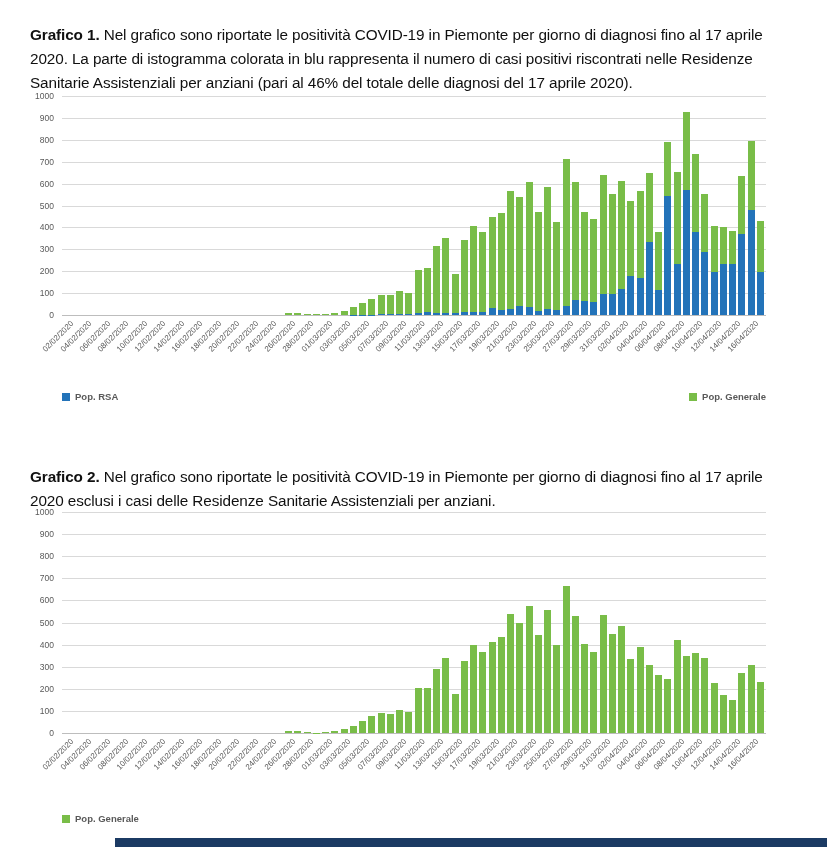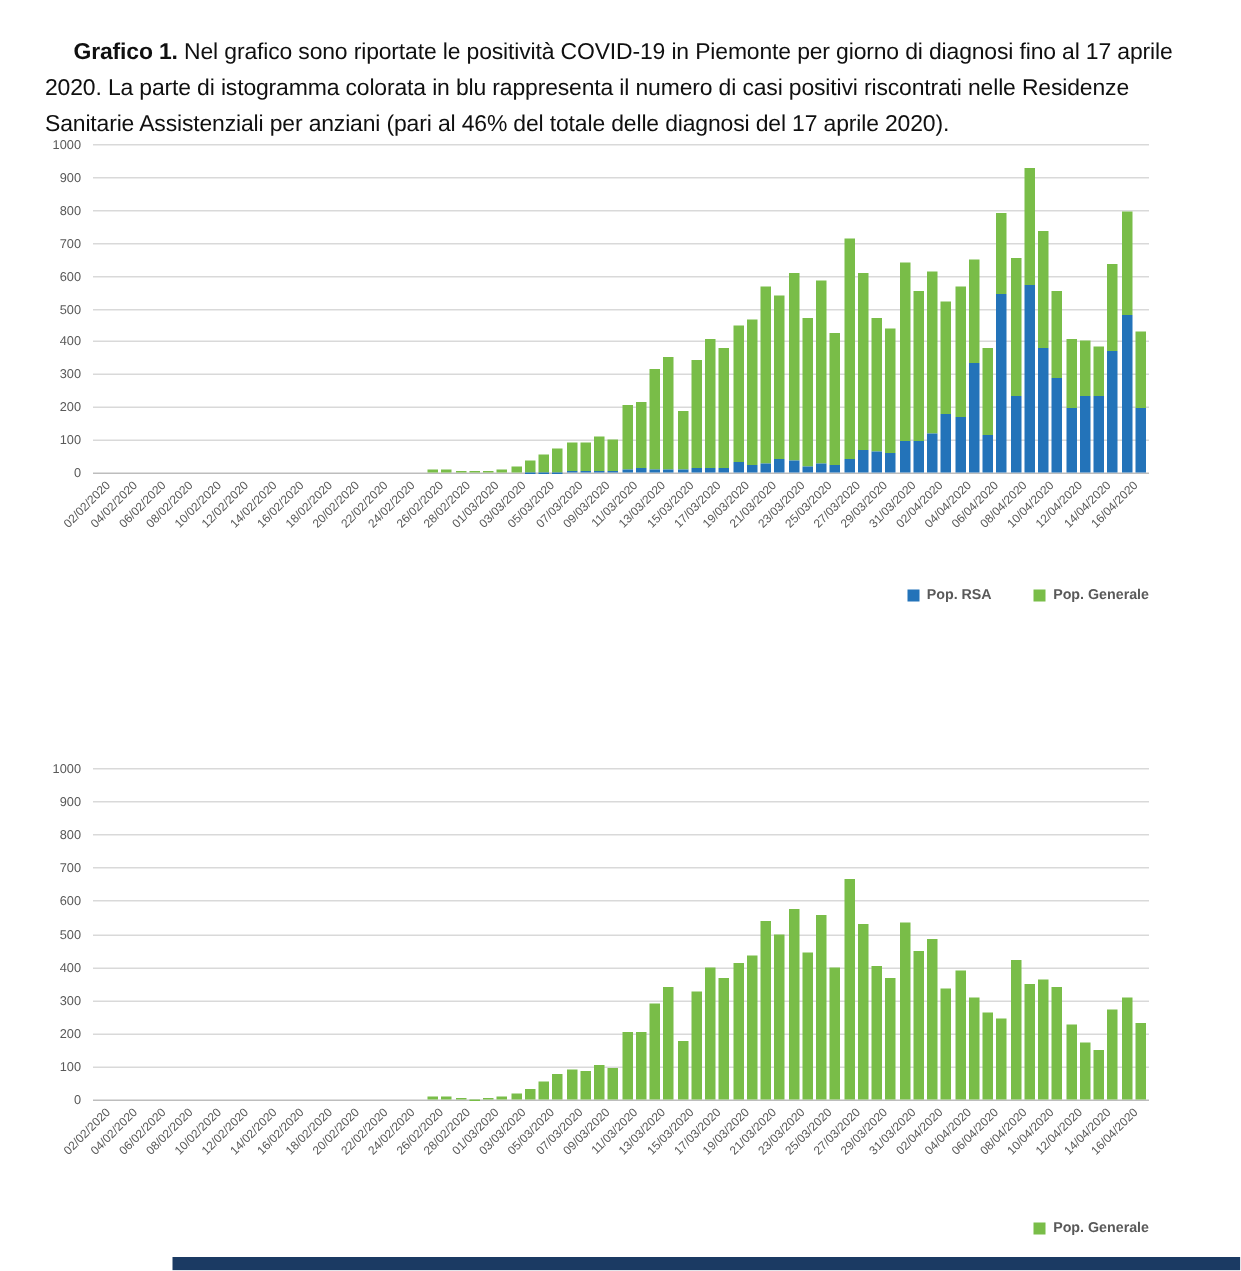--- a/index.html
+++ b/index.html
@@ -1,30 +1,30 @@
 <!DOCTYPE html>
 <html><head>
 <meta charset="utf-8">
 <style>
   html,body{margin:0;padding:0;background:#ffffff;}
   .page{position:relative;width:827px;height:847px;background:#fff;overflow:hidden;
         font-family:"Liberation Sans",sans-serif;}
   .caption{position:absolute;left:30px;width:770px;font-size:15.3px;line-height:24px;
            color:#101010;letter-spacing:-0.1px;}
-  .caption b{font-weight:bold;margin-left:19px;}
+  .caption b{font-weight:bold;}
   .plot{position:absolute;border-bottom:1px solid #bdbdbd;}
   .gridline{position:absolute;left:0;right:0;height:1px;background:#d9d9d9;}
   .bars{position:absolute;left:0;right:0;top:0;bottom:0;display:flex;align-items:flex-end;}
   .col{height:100%;display:flex;flex-direction:column;justify-content:flex-end;align-items:center;}
   .seg{width:76%;}
   .ylab{position:absolute;width:54px;text-align:right;font-size:8.5px;color:#595959;}
   .xlab{position:absolute;width:0;height:0;}
   .xlab span{position:absolute;right:-2px;top:0;transform:rotate(-45deg);
              transform-origin:100% 0;white-space:nowrap;font-size:8px;color:#595959;}
-  .legend{position:absolute;display:flex;justify-content:flex-end;gap:28px;}
+  .legend{position:absolute;display:flex;justify-content:space-between;gap:28px;}
   .legend-item{display:flex;align-items:center;gap:5px;font-size:9.5px;font-weight:bold;color:#595959;}
   .swatch{width:8px;height:8px;display:inline-block;}
   .watermark{position:absolute;left:2px;top:821px;font-size:20px;color:#1c1c1c;font-weight:normal;}
   .footer-bar{position:absolute;top:838px;height:9px;right:0;}
 </style>
 </head>
 <body>
 
 <div class="page">
 
@@ -400,20 +400,21 @@
           <span class="swatch" style="background: rgb(35, 115, 185);"></span>
           <span>Pop. RSA</span>
         </span>
         <span class="legend-item">
           <span class="swatch" style="background: rgb(121, 189, 72);"></span>
           <span>Pop. Generale</span>
         </span>
       </div>
     </div>
 
+  <p class="caption" style="top:450px;"><b>Grafico 2.</b><span> Nel grafico sono riportate le positività COVID-19 in Piemonte per giorno di diagnosi fino al 17 aprile 2020 esclusi i casi delle Residenze Sanitarie Assistenziali per anziani.</span></p>
 
   <div id="chart2">
       <div class="ylab" style="left: 0px; top: 728px;">0</div>
       <div class="ylab" style="left: 0px; top: 705.9px;">100</div>
       <div class="ylab" style="left: 0px; top: 683.8px;">200</div>
       <div class="ylab" style="left: 0px; top: 661.7px;">300</div>
       <div class="ylab" style="left: 0px; top: 639.6px;">400</div>
       <div class="ylab" style="left: 0px; top: 617.5px;">500</div>
       <div class="ylab" style="left: 0px; top: 595.4px;">600</div>
       <div class="ylab" style="left: 0px; top: 573.3px;">700</div>

